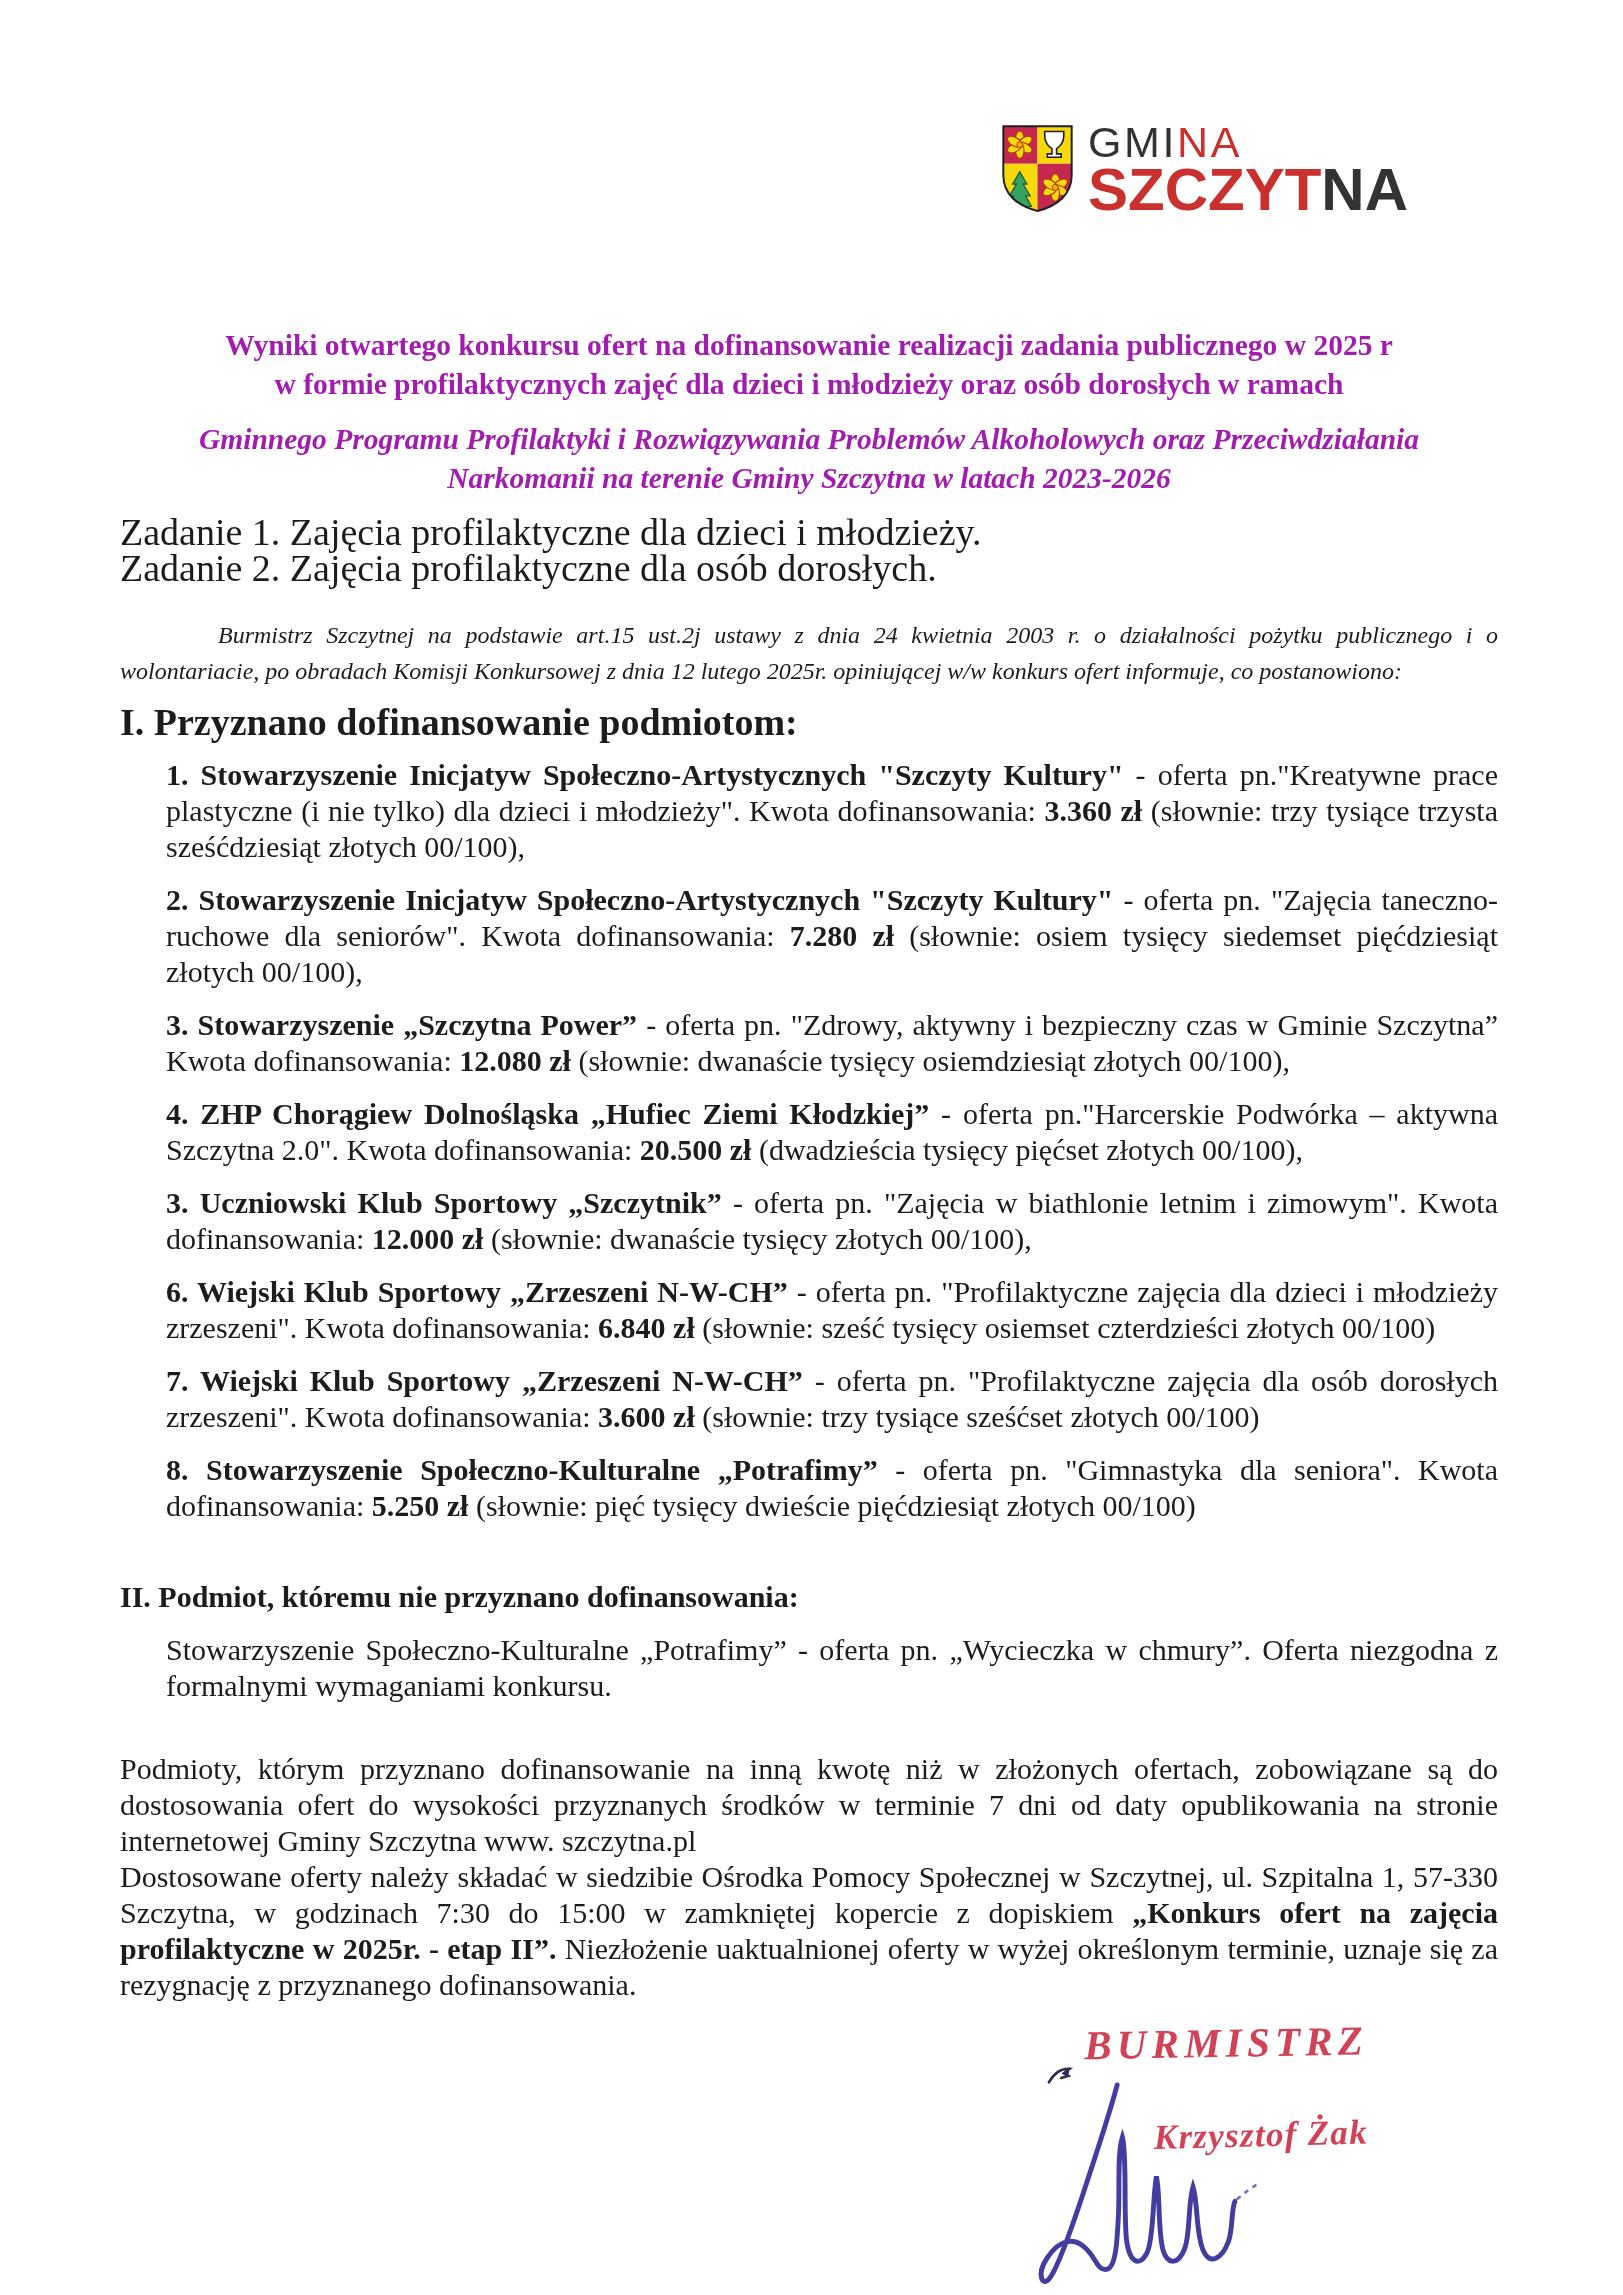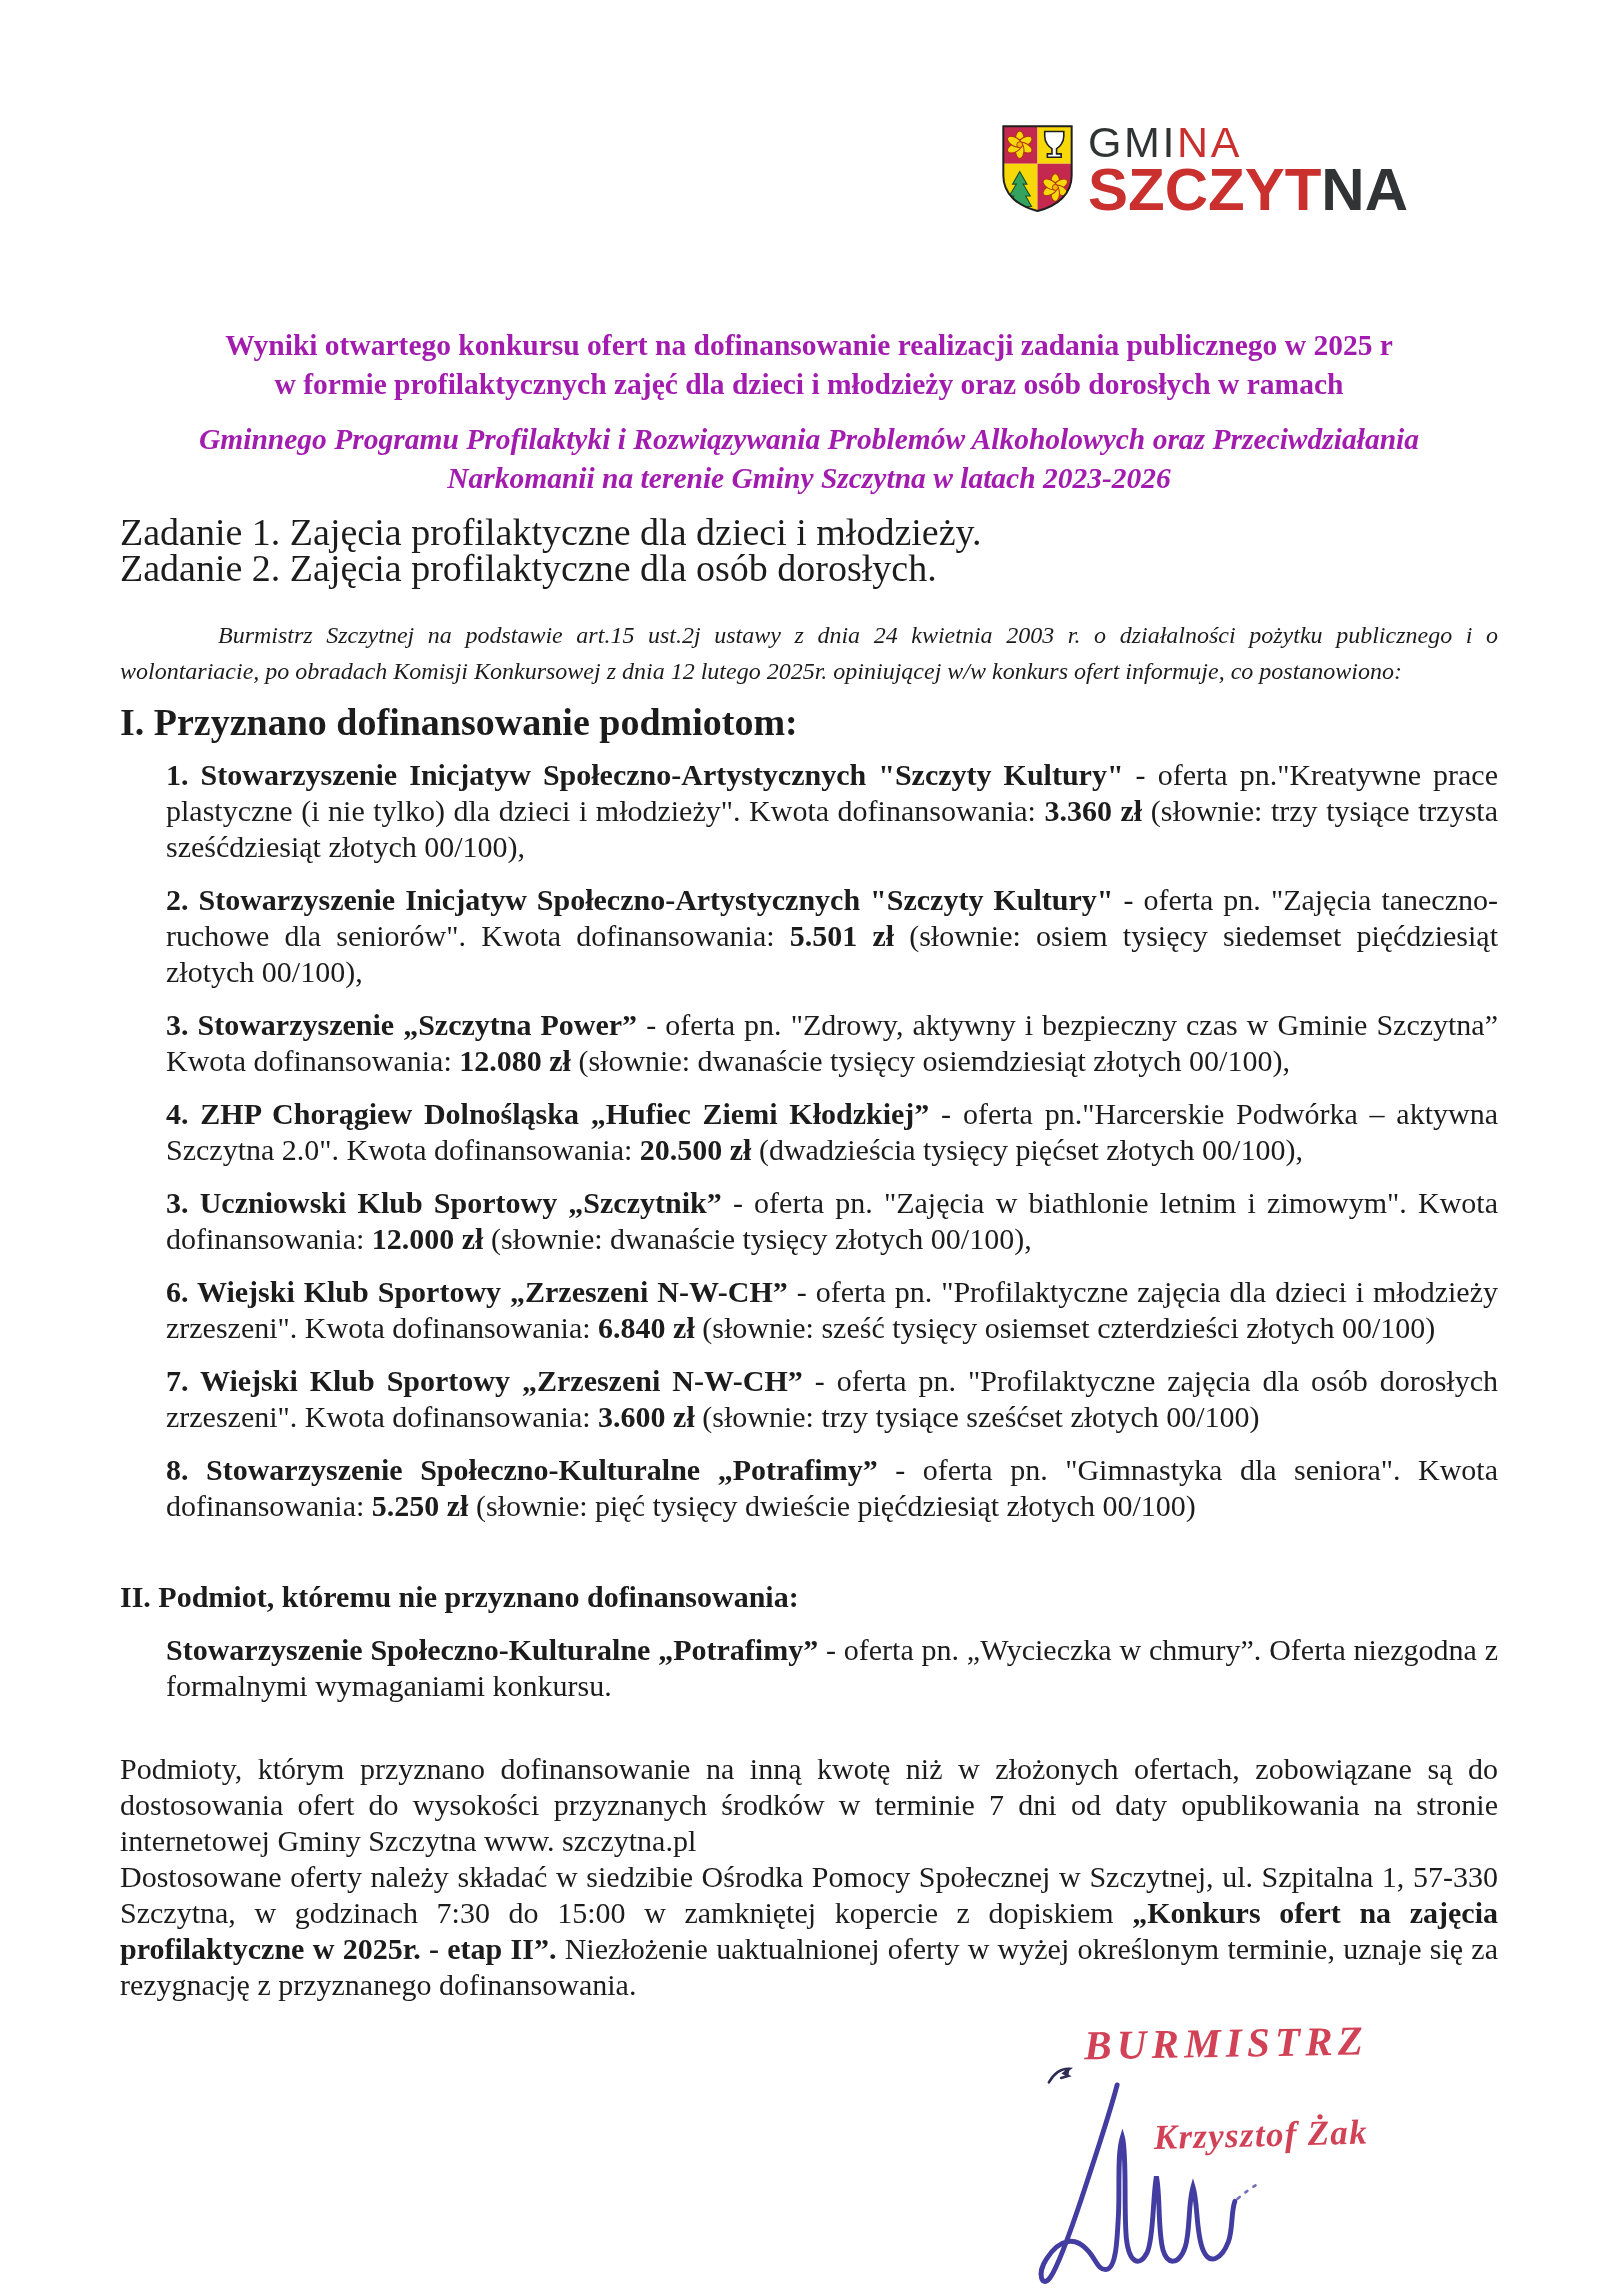--- a/index.html
+++ b/index.html
@@ -31,21 +31,21 @@
   .intro { margin-top:31px; font-size:24px; line-height:36px; text-align:justify; text-indent:98px;font-style:italic; }
   .sec-heading { margin-top:16px; font-size:38px; line-height:35px; font-weight:bold; }
   .items { padding-left:46px; }
   .item { margin-top:17px; font-size:30px; line-height:36px; text-align:justify; }
   .item .org { font-weight:bold; }
   .item .amount { font-weight:bold; }
   .total-line { margin-top:22px; padding-left:46px; font-size:30px; line-height:36px; }
   .total-line .amount { font-weight:bold; }
   .sec2-heading { margin-top:55px; font-size:30px; line-height:35px; font-weight:bold; }
   .sec2-body { margin-top:18.3px; padding-left:46px; font-size:30px; line-height:36px; text-align:justify; }
-  .sec2-body .org { font-weight:bold; }
+  .sec2-body .org { font-weight:normal; }
   .closing { margin-top:47px; font-size:30px; line-height:36px; text-align:justify; }
   .closing2 { font-size:30px; line-height:36px; text-align:justify; }
   .closing2 .bold { font-weight:bold; }
 
   
   .ink-mark { position:absolute; left:1046px; top:2063px; }
   .stamp { position:absolute; left:949px; top:1975px; width:419px; text-align:right;
            color:#d24257; font-family:"Liberation Serif", serif;font-style:italic; }
   .stamp-line1 { margin-top:45px; font-size:41px; font-weight:bold; letter-spacing:5.2px;
                  transform:rotate(-1deg); white-space:nowrap; }
@@ -131,21 +131,21 @@
       <div>Zadanie 1. Zajęcia profilaktyczne dla dzieci i młodzieży.</div>
       <div>Zadanie 2. Zajęcia profilaktyczne dla osób dorosłych.</div>
     </div>
 
     <p class="intro">Burmistrz Szczytnej na podstawie art.15 ust.2j ustawy z dnia 24 kwietnia 2003 r. o działalności pożytku publicznego i o wolontariacie, po obradach Komisji Konkursowej z dnia 12 lutego 2025r. opiniującej w/w konkurs ofert informuje, co postanowiono:</p>
 
     <p class="sec-heading">I. Przyznano dofinansowanie podmiotom:</p>
 
     <div class="items">
       <p class="item"><span class="org">1. Stowarzyszenie Inicjatyw Społeczno-Artystycznych "Szczyty Kultury"</span><span> - oferta pn."Kreatywne prace plastyczne (i nie tylko) dla dzieci i młodzieży". Kwota dofinansowania: </span><span class="amount">3.360 zł</span><span> (słownie: trzy tysiące trzysta sześćdziesiąt złotych 00/100),</span></p>
-      <p class="item"><span class="org">2. Stowarzyszenie Inicjatyw Społeczno-Artystycznych "Szczyty Kultury"</span><span> - oferta pn. "Zajęcia taneczno-ruchowe dla seniorów". Kwota dofinansowania: </span><span class="amount">5.501 zł</span><span> (słownie: osiem tysięcy siedemset pięćdziesiąt złotych 00/100),</span></p>
+      <p class="item"><span class="org">2. Stowarzyszenie Inicjatyw Społeczno-Artystycznych "Szczyty Kultury"</span><span> - oferta pn. "Zajęcia taneczno-ruchowe dla seniorów". Kwota dofinansowania: </span><span class="amount">7.280 zł</span><span> (słownie: osiem tysięcy siedemset pięćdziesiąt złotych 00/100),</span></p>
       <p class="item"><span class="org">3. Stowarzyszenie „Szczytna Power”</span><span> - oferta pn. "Zdrowy, aktywny i bezpieczny czas w Gminie Szczytna” Kwota dofinansowania: </span><span class="amount">12.080 zł</span><span> (słownie: dwanaście tysięcy osiemdziesiąt złotych 00/100),</span></p>
       <p class="item"><span class="org">4. ZHP Chorągiew Dolnośląska „Hufiec Ziemi Kłodzkiej”</span><span> - oferta pn."Harcerskie Podwórka – aktywna Szczytna 2.0". Kwota dofinansowania: </span><span class="amount">20.500 zł</span><span> (dwadzieścia tysięcy pięćset złotych 00/100),</span></p>
       <p class="item"><span class="org">3. Uczniowski Klub Sportowy „Szczytnik”</span><span> - oferta pn. "Zajęcia w biathlonie letnim i zimowym". Kwota dofinansowania: </span><span class="amount">12.000 zł</span><span> (słownie: dwanaście tysięcy złotych 00/100),</span></p>
       <p class="item"><span class="org">6. Wiejski Klub Sportowy „Zrzeszeni N-W-CH”</span><span> - oferta pn. "Profilaktyczne zajęcia dla dzieci i młodzieży zrzeszeni". Kwota dofinansowania: </span><span class="amount">6.840 zł</span><span> (słownie: sześć tysięcy osiemset czterdzieści złotych 00/100)</span></p>
       <p class="item"><span class="org">7. Wiejski Klub Sportowy „Zrzeszeni N-W-CH”</span><span> - oferta pn. "Profilaktyczne zajęcia dla osób dorosłych zrzeszeni". Kwota dofinansowania: </span><span class="amount">3.600 zł</span><span> (słownie: trzy tysiące sześćset złotych 00/100)</span></p>
       <p class="item"><span class="org">8. Stowarzyszenie Społeczno-Kulturalne „Potrafimy”</span><span> - oferta pn. "Gimnastyka dla seniora". Kwota dofinansowania: </span><span class="amount">5.250 zł</span><span> (słownie: pięć tysięcy dwieście pięćdziesiąt złotych 00/100)</span></p>
     </div>
 
 
     <p class="sec2-heading">II. Podmiot, któremu nie przyznano dofinansowania:</p>

